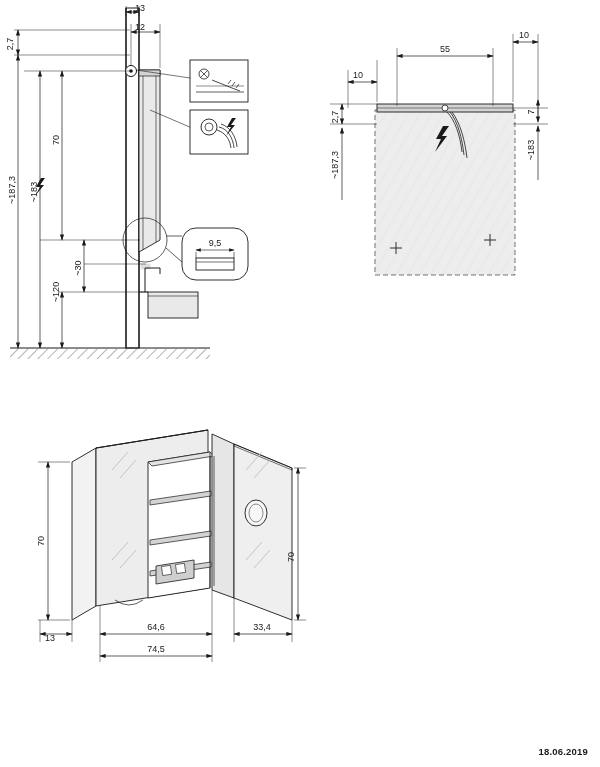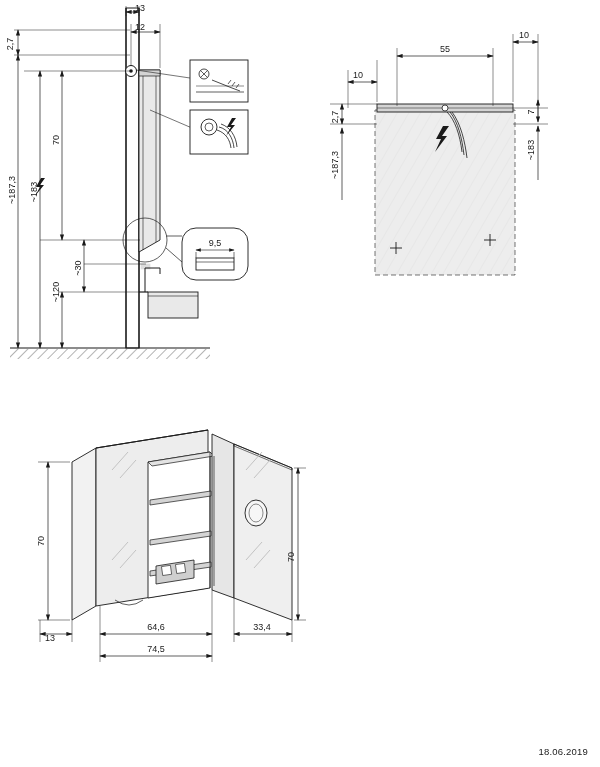--- a/index.html
+++ b/index.html
@@ -26,20 +26,21 @@
     width: 600px;
     height: 767px;
   }
   .date-stamp {
     position: absolute;
     right: 12px;
     bottom: 10px;
     font-size: 9.5px;
     letter-spacing: 0.2px;
     color: #1a1a1a;
+    font-weight: bold;
   }
   text {
     font-family: "Liberation Sans", sans-serif;
     fill: #1a1a1a;
   }
   .dim-text {
     font-size: 9px;
   }
   .line {
     stroke: #1a1a1a;

